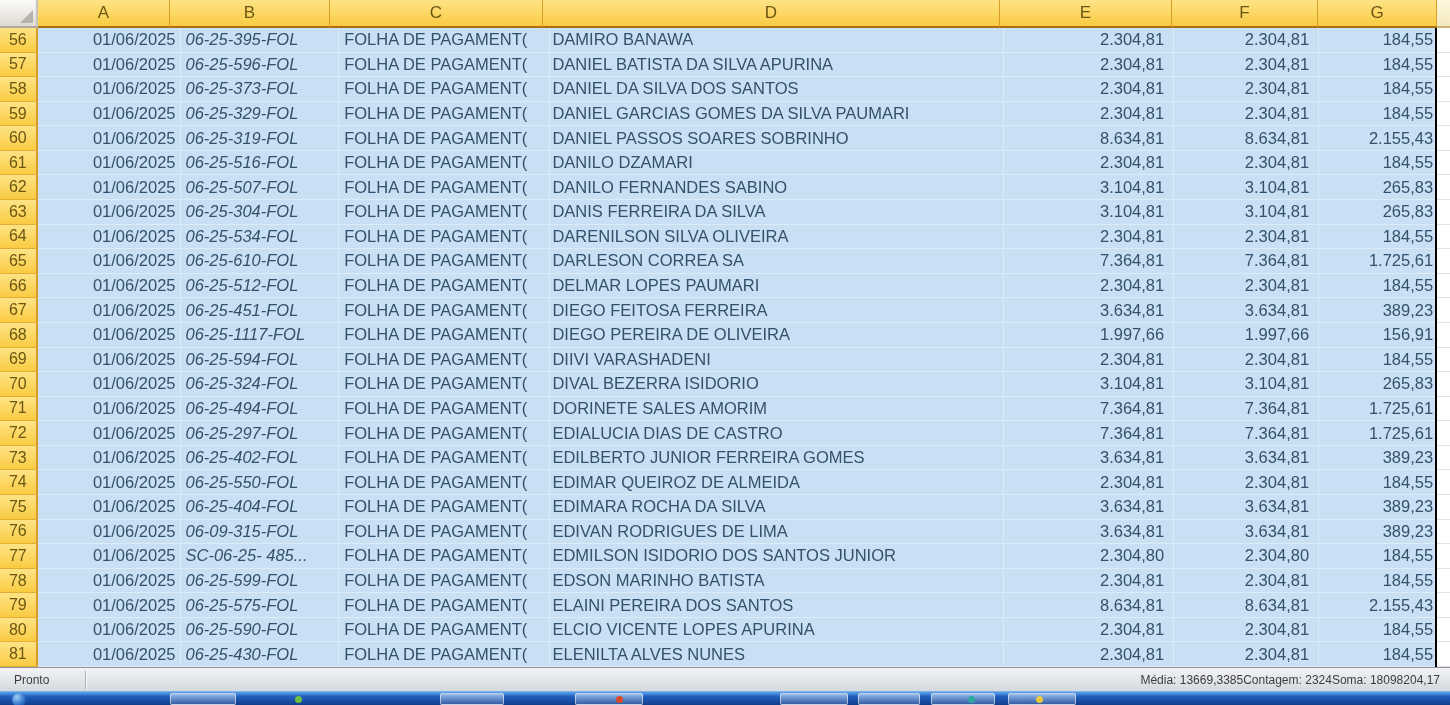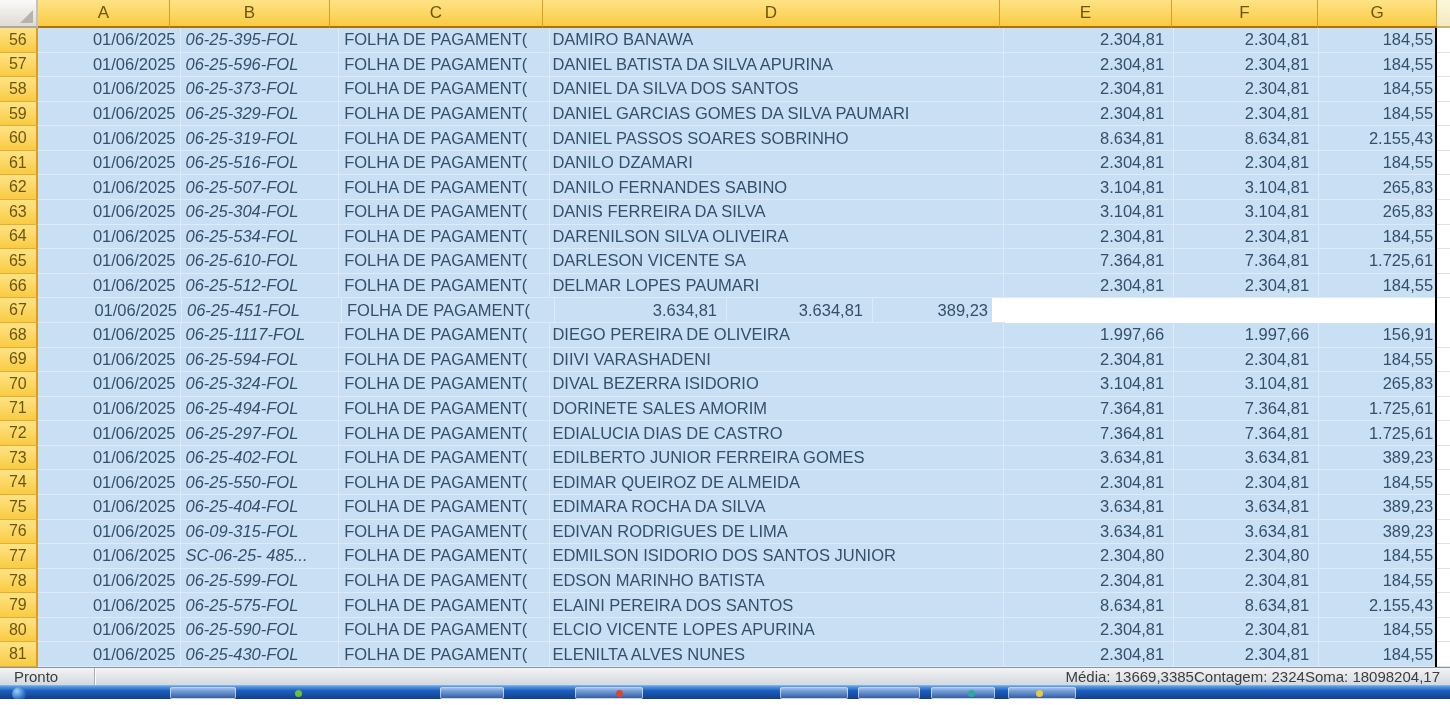--- a/index.html
+++ b/index.html
@@ -66,24 +66,24 @@
     width: 13px; background: var(--outside-bg);
     border-right: none; border-bottom: 1px solid #E2E2E2;
   }
   .sel-right {
     position: absolute; left: 1435px; top: 28px; width: 2px; height: 639px;
     background: var(--selection-border); z-index: 5;
   }
 
   
   .statusbar {
-    height: 18px; display: flex; align-items: center;
+    height: 24px; display: flex; align-items: center;
     border-top: 1px solid #8D939C;
     background: linear-gradient(var(--status-bg-top), var(--status-bg-bottom));
-    color: var(--status-text); font-size: 15px;
+    color: var(--status-text); font-size: 12px;
   }
   .statusbar .mode { padding-left: 14px; }
   .statusbar .vsep {
     width: 1px; height: 18px; background: #A7ADB5; margin-left: 36px;
     box-shadow: 1px 0 0 #FDFDFD;
   }
   .status-right { margin-left: auto; display: flex; padding-right: 10px; }
 
   
   .taskbar {
@@ -220,21 +220,21 @@
       <div class="cell e">2.304,81</div>
       <div class="cell f">2.304,81</div>
       <div class="cell g">184,55</div>
       <div class="cell strip"></div>
     </div>
         <div class="row">
       <div class="rowhead">65</div>
       <div class="cell a">01/06/2025</div>
       <div class="cell b">06-25-610-FOL</div>
       <div class="cell c">FOLHA DE PAGAMENT(</div>
-      <div class="cell d">DARLESON VICENTE SA</div>
+      <div class="cell d">DARLESON CORREA SA</div>
       <div class="cell e">7.364,81</div>
       <div class="cell f">7.364,81</div>
       <div class="cell g">1.725,61</div>
       <div class="cell strip"></div>
     </div>
         <div class="row">
       <div class="rowhead">66</div>
       <div class="cell a">01/06/2025</div>
       <div class="cell b">06-25-512-FOL</div>
       <div class="cell c">FOLHA DE PAGAMENT(</div>
@@ -242,20 +242,21 @@
       <div class="cell e">2.304,81</div>
       <div class="cell f">2.304,81</div>
       <div class="cell g">184,55</div>
       <div class="cell strip"></div>
     </div>
         <div class="row">
       <div class="rowhead">67</div>
       <div class="cell a">01/06/2025</div>
       <div class="cell b">06-25-451-FOL</div>
       <div class="cell c">FOLHA DE PAGAMENT(</div>
+      <div class="cell d">DIEGO FEITOSA FERREIRA</div>
       <div class="cell e">3.634,81</div>
       <div class="cell f">3.634,81</div>
       <div class="cell g">389,23</div>
       <div class="cell strip"></div>
     </div>
         <div class="row">
       <div class="rowhead">68</div>
       <div class="cell a">01/06/2025</div>
       <div class="cell b">06-25-1117-FOL</div>
       <div class="cell c">FOLHA DE PAGAMENT(</div>

